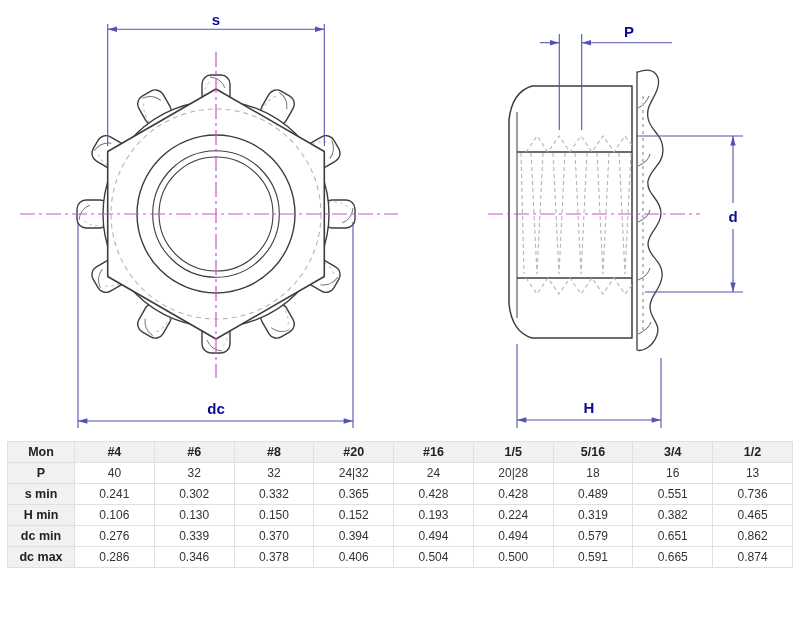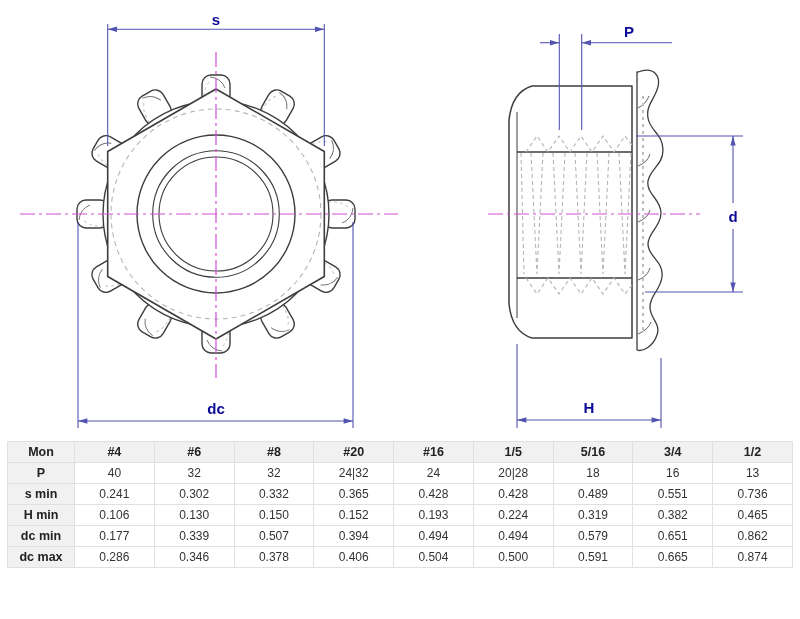--- a/index.html
+++ b/index.html
@@ -207,23 +207,23 @@
           <td>0.150</td>
           <td>0.152</td>
           <td>0.193</td>
           <td>0.224</td>
           <td>0.319</td>
           <td>0.382</td>
           <td>0.465</td>
         </tr>
         <tr>
           <th>dc min</th>
-          <td>0.177</td>
+          <td>0.276</td>
           <td>0.339</td>
-          <td>0.507</td>
+          <td>0.370</td>
           <td>0.394</td>
           <td>0.494</td>
           <td>0.494</td>
           <td>0.579</td>
           <td>0.651</td>
           <td>0.862</td>
         </tr>
         <tr>
           <th>dc max</th>
           <td>0.286</td>

